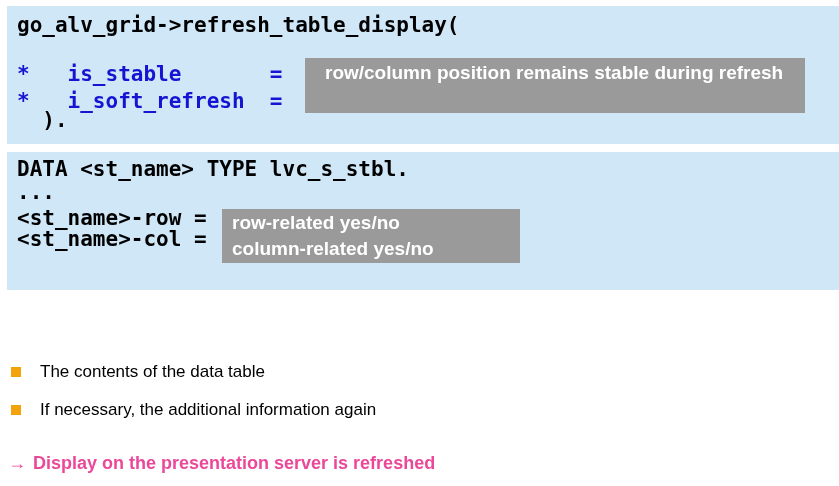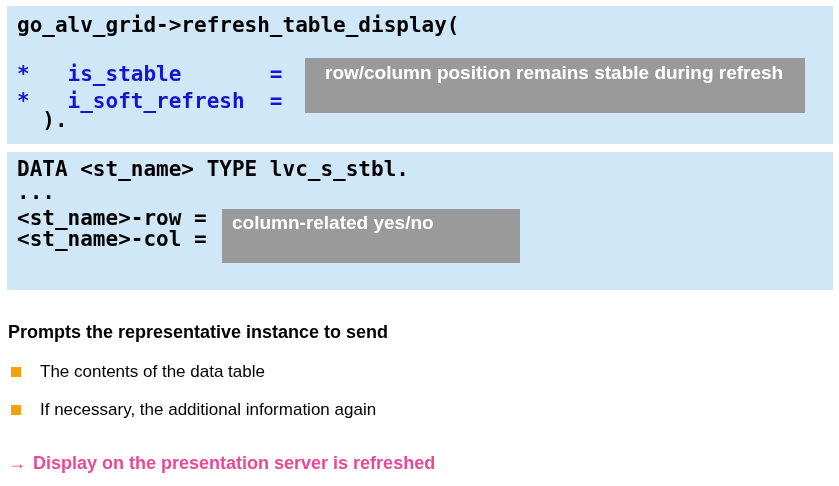--- a/index.html
+++ b/index.html
@@ -12,20 +12,21 @@
     overflow: hidden;
   }
 
   
   .code-box {
     position: absolute;
     left: 7px;
     width: 826px;
     height: 138px;
     background: var(--box-bg, #cfe7f7);
+    padding-left: 6px;
   }
   .code-box.first { top: 6px; }
   .code-box.second { top: 152px; }
 
   .code-line {
     position: absolute;
     left: 10px;
     margin: 0;
     font-family: "DejaVu Sans Mono", "Liberation Mono", monospace;
     font-weight: bold;
@@ -121,24 +122,24 @@
   </div>
 
   <section class="code-box second">
     <pre class="code-line b2-l1">DATA &lt;st_name&gt; TYPE lvc_s_stbl.</pre>
     <pre class="code-line b2-l2">...</pre>
     <pre class="code-line b2-l3">&lt;st_name&gt;-row =</pre>
     <pre class="code-line b2-l4">&lt;st_name&gt;-col =</pre>
   </section>
 
   <div class="note note-fields">
+    <div>row-related yes/no</div>
     <div>column-related yes/no</div>
   </div>
 
-  <h2 class="heading">Prompts the representative instance to send</h2>
 
   <div class="bullet-item first">
     <span class="bullet-square"></span>
     <span class="bullet-text">The contents of the data table</span>
   </div>
 
   <div class="bullet-item second">
     <span class="bullet-square"></span>
     <span class="bullet-text">If necessary, the additional information again</span>
   </div>

